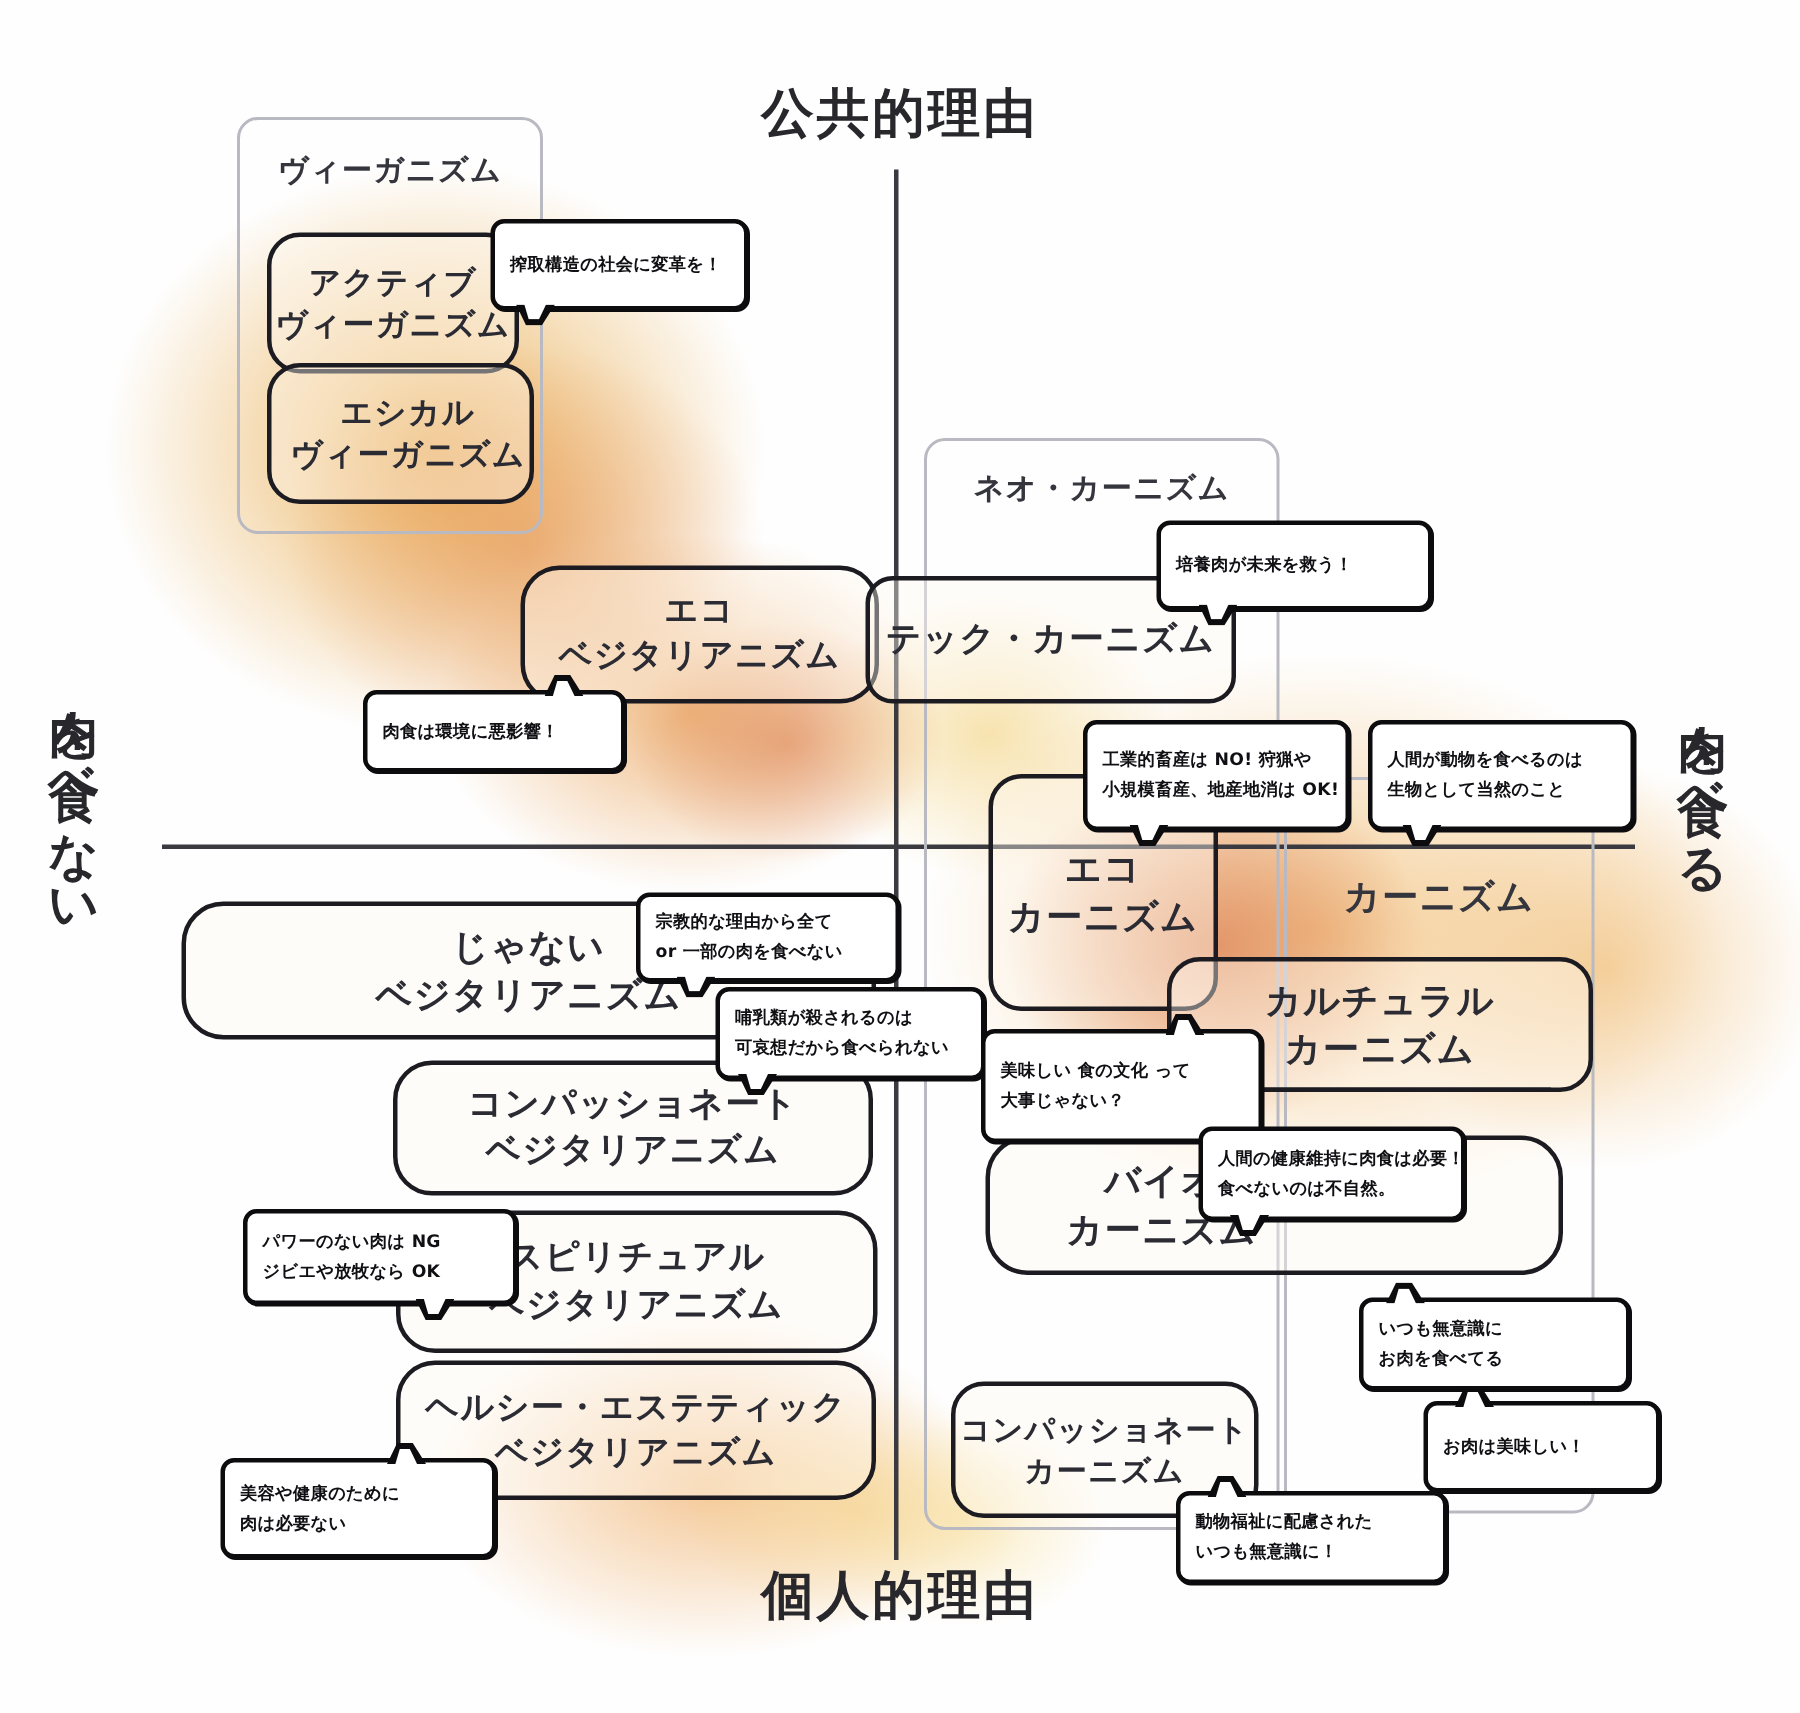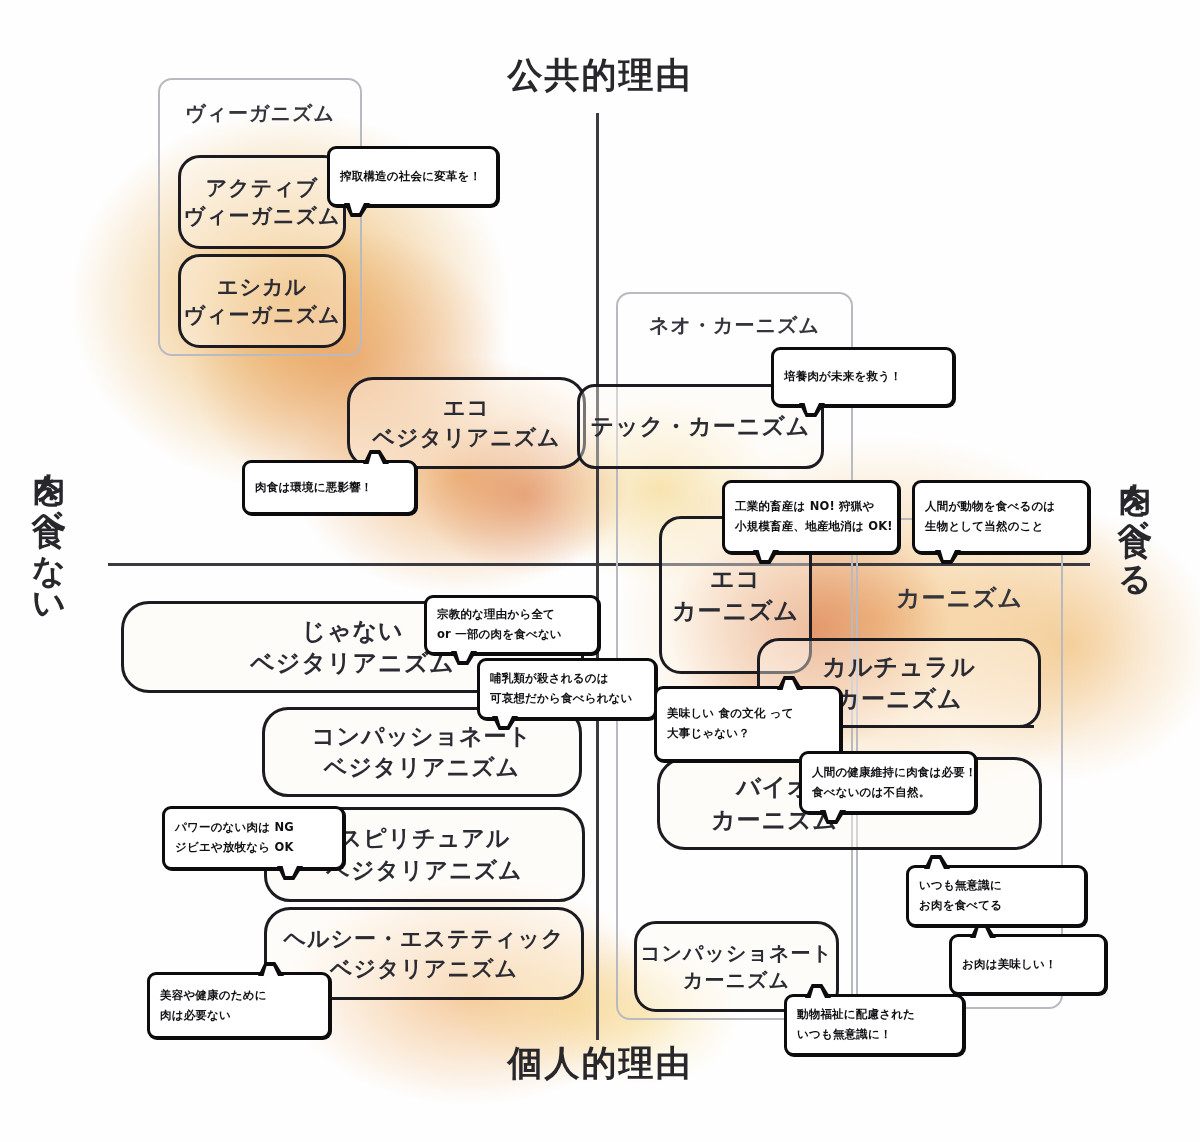--- a/index.html
+++ b/index.html
@@ -74,21 +74,21 @@
     <div class="group-label" style="top:18px;font-size:20px;">ネオ・カーニズム</div>
   </div>
   <div class="group" style="left:856px;top:518px;width:203px;height:487px;">
     <div class="group-label" style="top:62px;font-size:24px;">カーニズム</div>
   </div>
 
   <div class="box" style="left:178px;top:155px;width:162px;height:88px;">
     <span class="box-label" style="font-size:21px;">アクティブ
 ヴィーガニズム</span>
   </div>
-  <div class="box" style="left:178px;top:254px;width:162px;height:88px;">
+  <div class="box" style="left:178px;top:242px;width:162px;height:88px;padding-left:10px;">
     <span class="box-label" style="font-size:21px;">エシカル
 ヴィーガニズム</span>
   </div>
   <div class="box" style="left:347px;top:377px;width:233px;height:86px;border-radius:26px;">
     <span class="box-label" style="font-size:22px;">エコ
 ベジタリアニズム</span>
   </div>
   <div class="box" style="left:577px;top:384px;width:241px;height:79px;border-radius:18px;">
     <span class="box-label" style="font-size:23px;">テック・カーニズム</span>
   </div>
@@ -105,21 +105,21 @@
 ベジタリアニズム</span>
   </div>
   <div class="box" style="left:264px;top:907px;width:314px;height:87px;border-radius:26px;">
     <span class="box-label" style="font-size:22px;">ヘルシー・エステティック
 ベジタリアニズム</span>
   </div>
   <div class="box" style="left:659px;top:516px;width:147px;height:152px;">
     <span class="box-label" style="font-size:24px;">エコ
 カーニズム</span>
   </div>
-  <div class="box" style="left:757px;top:638px;width:278px;height:84px;align-items:center;">
+  <div class="box" style="left:778px;top:638px;width:278px;height:84px;align-items:center;">
     <span class="box-label" style="font-size:24px;">カルチュラル
 カーニズム</span>
   </div>
   <div class="box" style="left:657px;top:757px;width:379px;height:87px;border-radius:28px;">
     <span class="box-label" style="font-size:24px;margin-right:150px;">バイオ
 カーニズム</span>
   </div>
   <div class="box" style="left:634px;top:921px;width:199px;height:85px;">
     <span class="box-label" style="font-size:20px;">コンパッショネート
 カーニズム</span>

